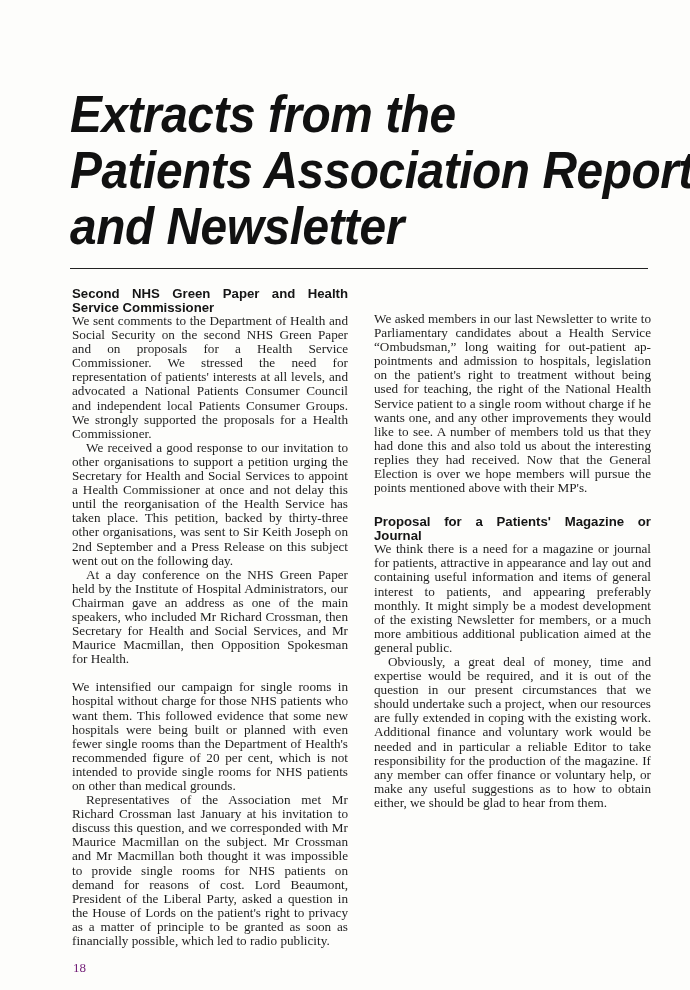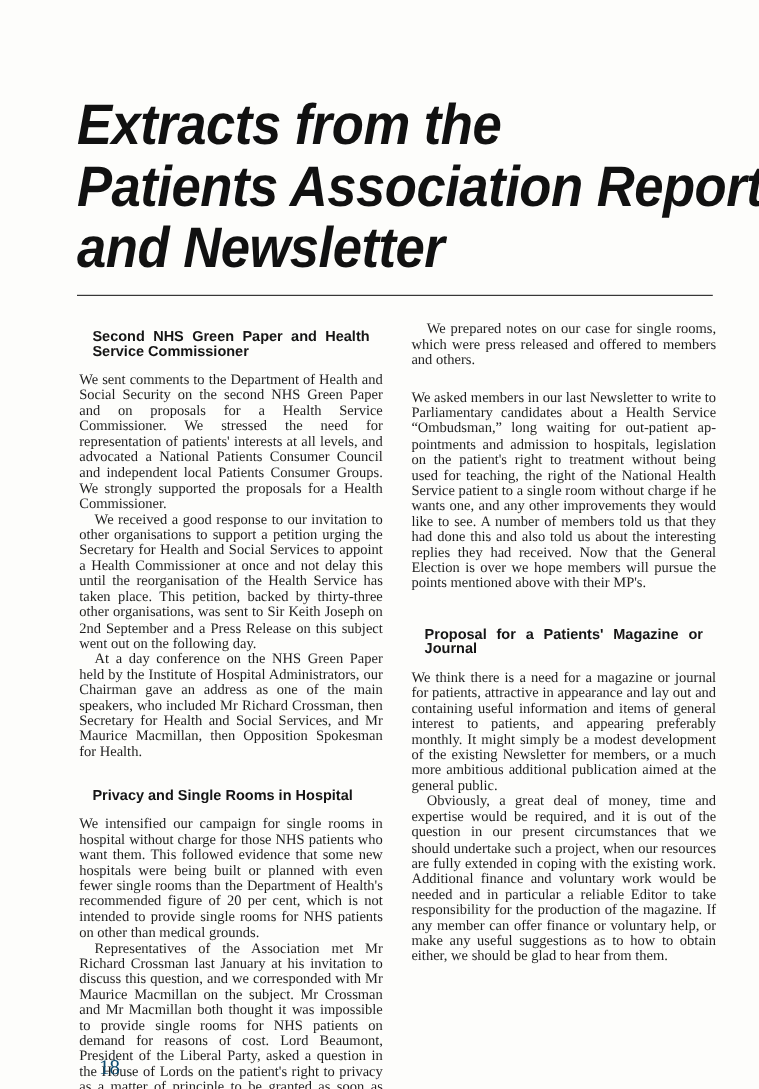--- a/index.html
+++ b/index.html
@@ -23,30 +23,30 @@
   .col {
     position: absolute; top: 287px; width: 276px;
     font-family: "Liberation Serif", serif;
     font-size: 13.2px; line-height: 14.1px; text-align: justify;
     color: #1e1e1e;
   }
   .col.left { left: 72px; }
   .col.right { left: 374px; width: 277px; top: 292px; }
   .col h2 {
     font-family: "Liberation Sans", sans-serif; font-weight: bold;
-    font-size: 13.2px; line-height: 13.5px; margin: 12px; text-align: justify;
+    font-size: 13.2px; line-height: 13.5px; margin: 0; text-align: justify;
     color: #151515;
   }
   .col p { margin: 0; }
   .col p.indent { text-indent: 14px; }
   .gap { height: 14px; }
   .gap-l { height: 20px; }
   .page-num {
-    position: absolute; left: 90px; top: 960px;
-    font-family: "Liberation Serif", serif; font-size: 19px; color: #0c4a6e;
+    position: absolute; left: 73px; top: 960px;
+    font-family: "Liberation Serif", serif; font-size: 13px; color: #701a75;
   }
 </style>
 </head>
 <body>
 
 <div class="title">
   <div>Extracts from the</div>
   <div>Patients Association Report</div>
   <div>and Newsletter</div>
 </div>
@@ -55,29 +55,27 @@
 
 <div class="col left">
   <section>
     <h2>Second NHS Green Paper and Health Service Commissioner</h2>
     <p>We sent comments to the Department of Health and Social Security on the second NHS Green Paper and on proposals for a Health Service Commissioner. We stressed the need for representation of patients' interests at all levels, and advocated a National Patients Consumer Council and independent local Patients Consumer Groups. We strongly supported the proposals for a Health Commissioner.</p>
     <p class="indent">We received a good response to our invitation to other organisations to support a petition urging the Secretary for Health and Social Services to appoint a Health Commissioner at once and not delay this until the reorganisation of the Health Service has taken place. This petition, backed by thirty-three other organisations, was sent to Sir Keith Joseph on 2nd September and a Press Release on this subject went out on the following day.</p>
     <p class="indent">At a day conference on the NHS Green Paper held by the Institute of Hospital Administrators, our Chairman gave an address as one of the main speakers, who included Mr Richard Crossman, then Secretary for Health and Social Services, and Mr Maurice Macmillan, then Opposition Spokesman for Health.</p>
   </section>
   <div class="gap"></div>
   <section>
-    <h2>Privacy and Single Rooms in Hospital</h2>
     <p>We intensified our campaign for single rooms in hospital without charge for those NHS patients who want them. This followed evidence that some new hospitals were being built or planned with even fewer single rooms than the Department of Health's recommended figure of 20 per cent, which is not intended to provide single rooms for NHS patients on other than medical grounds.</p>
     <p class="indent">Representatives of the Association met Mr Richard Crossman last January at his invitation to discuss this question, and we corresponded with Mr Maurice Macmillan on the subject. Mr Crossman and Mr Macmillan both thought it was impossible to provide single rooms for NHS patients on demand for reasons of cost. Lord Beaumont, President of the Liberal Party, asked a question in the House of Lords on the patient's right to privacy as a matter of principle to be granted as soon as financially possible, which led to radio publicity.</p>
   </section>
 </div>
 
 <div class="col right">
   <section>
-    <p class="indent">We prepared notes on our case for single rooms, which were press released and offered to members and others.</p>
   </section>
   <div class="gap-l"></div>
   <section>
     <p>We asked members in our last Newsletter to write to Parliamentary candidates about a Health Service “Ombudsman,” long waiting for out-patient ap-pointments and admission to hospitals, legislation on the patient's right to treatment without being used for teaching, the right of the National Health Service patient to a single room without charge if he wants one, and any other improvements they would like to see. A number of members told us that they had done this and also told us about the interesting replies they had received. Now that the General Election is over we hope members will pursue the points mentioned above with their MP's.</p>
   </section>
   <div class="gap-l"></div>
   <section>
     <h2>Proposal for a Patients' Magazine or Journal</h2>
     <p>We think there is a need for a magazine or journal for patients, attractive in appearance and lay out and containing useful information and items of general interest to patients, and appearing preferably monthly. It might simply be a modest development of the existing Newsletter for members, or a much more ambitious additional publication aimed at the general public.</p>
     <p class="indent">Obviously, a great deal of money, time and expertise would be required, and it is out of the question in our present circumstances that we should undertake such a project, when our resources are fully extended in coping with the existing work. Additional finance and voluntary work would be needed and in particular a reliable Editor to take responsibility for the production of the magazine. If any member can offer finance or voluntary help, or make any useful suggestions as to how to obtain either, we should be glad to hear from them.</p>

